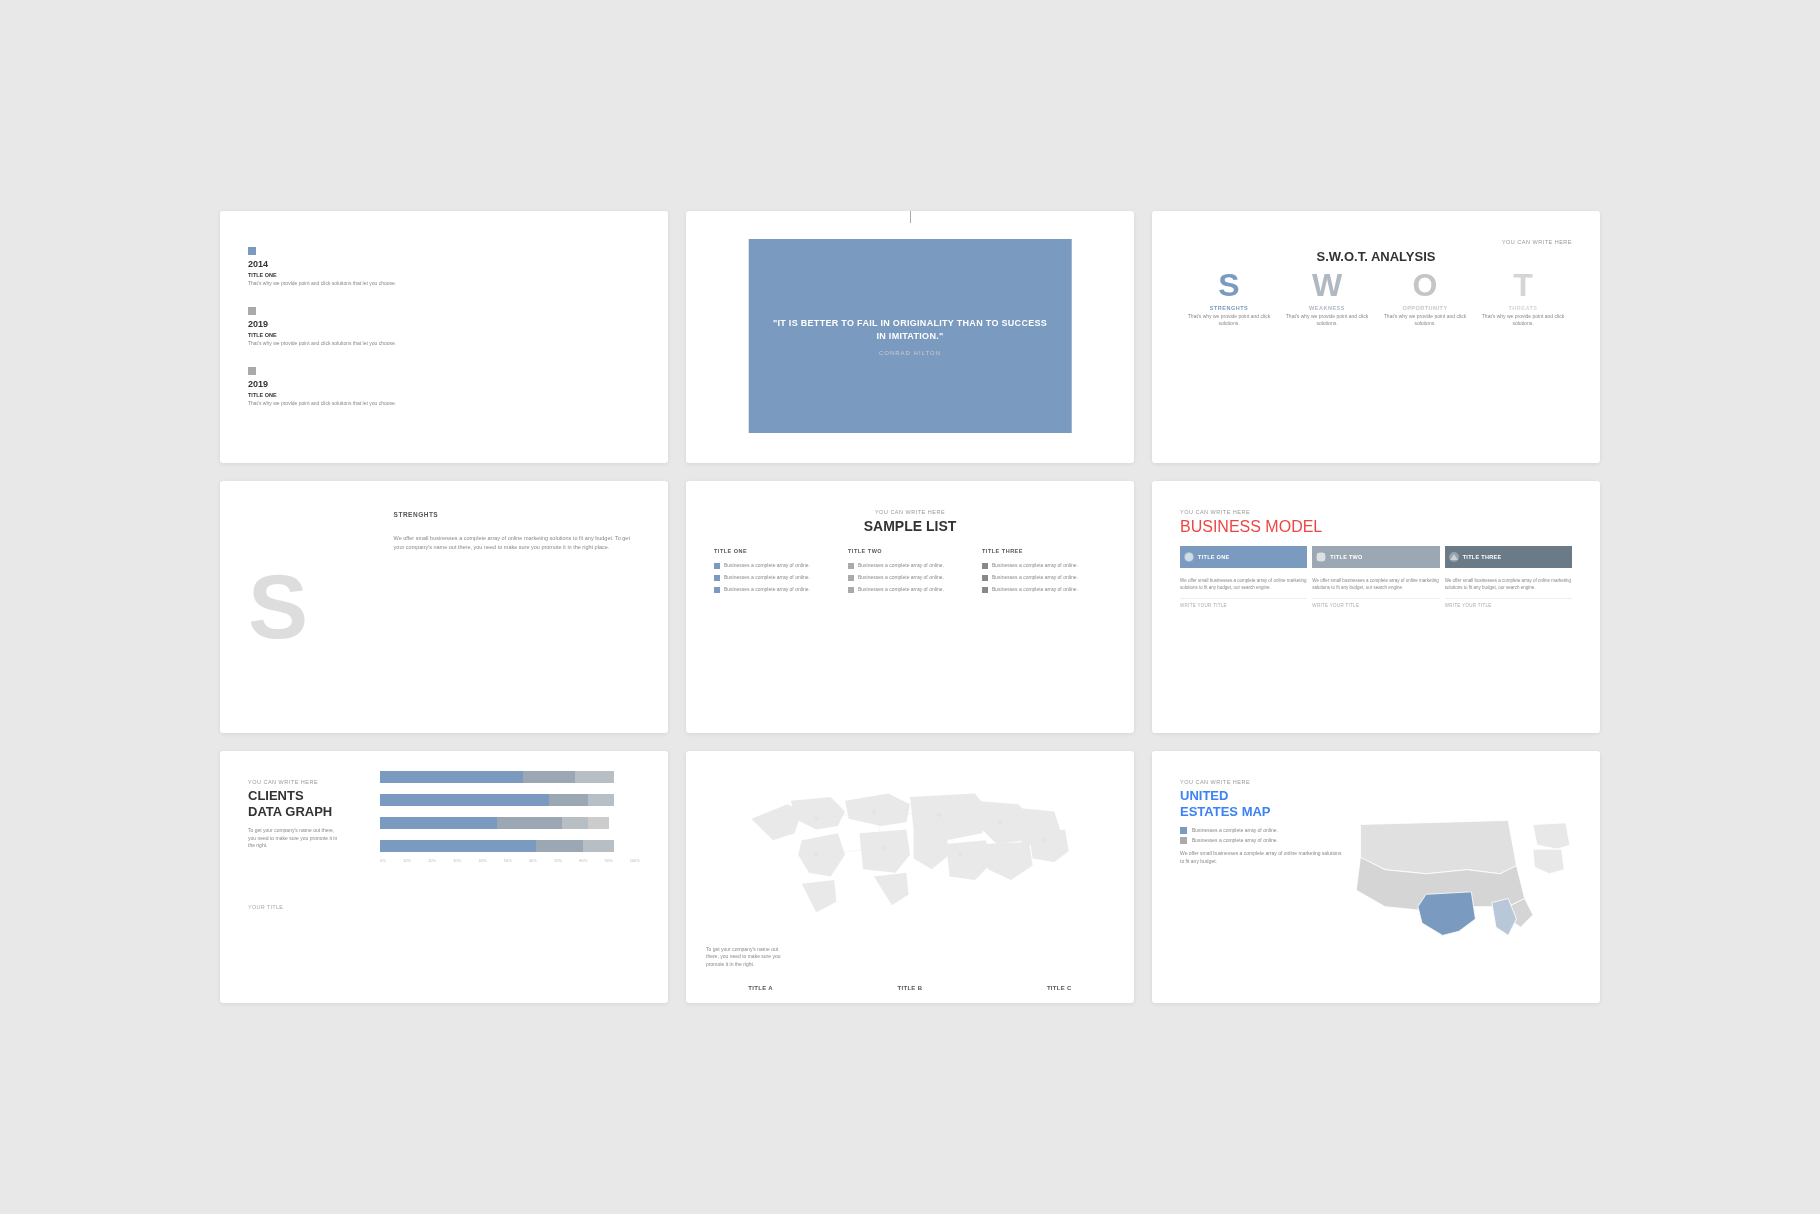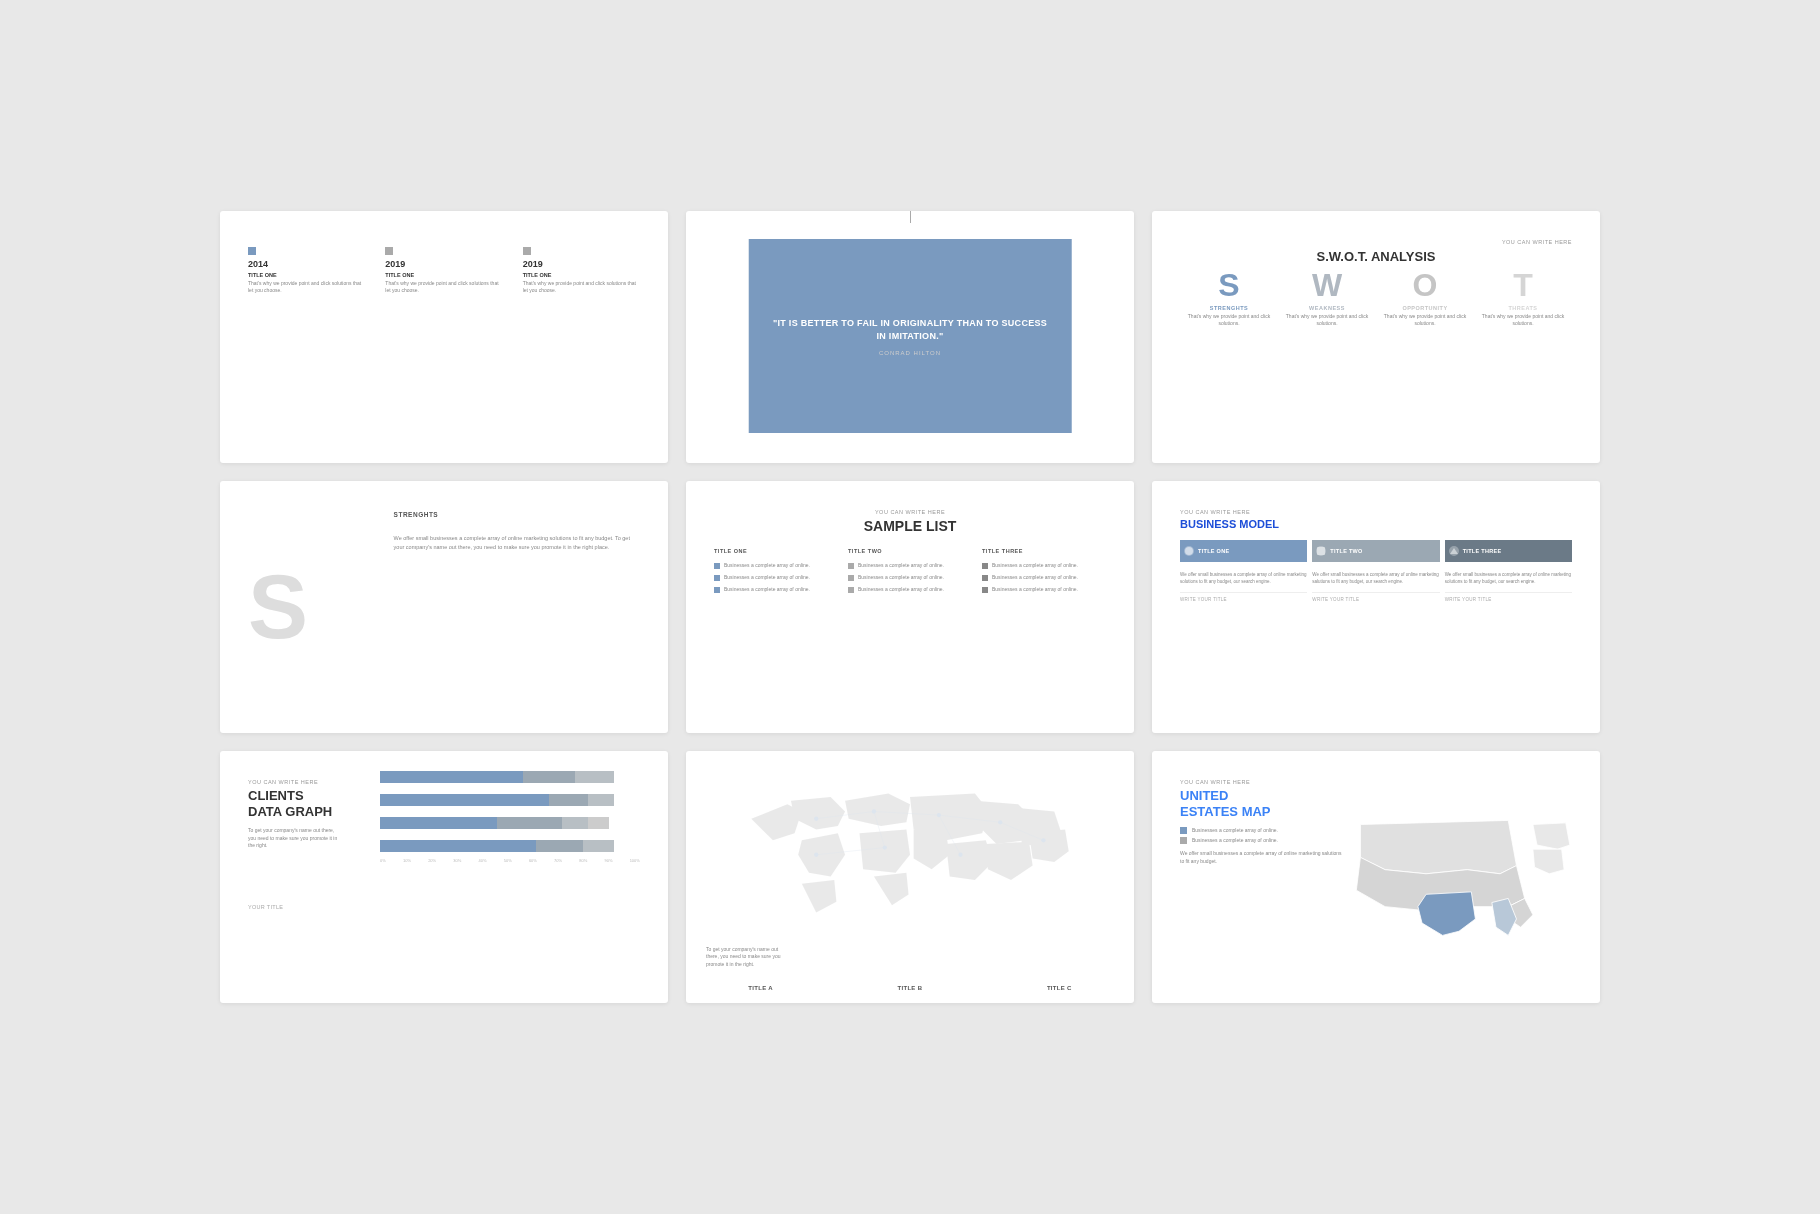--- a/index.html
+++ b/index.html
@@ -54,20 +54,21 @@
     }
     .slide-1 .header-row {
       display: flex;
       gap: 16px;
       margin-bottom: 10px;
     }
     .slide-1 .timeline {
       display: flex;
       gap: 20px;
       margin-top: 8px;
+      flex-direction: column;
     }
     .slide-1 .timeline-item {}
     .slide-1 .timeline-dot {
       width: 8px;
       height: 8px;
       margin-bottom: 4px;
     }
     .slide-1 .year {
       font-size: 9px;
       font-weight: 700;
@@ -285,23 +286,23 @@
 
     
     .slide-6 .eyebrow {
       font-size: 5.5px;
       color: #999;
       text-transform: uppercase;
       letter-spacing: 0.5px;
       margin-bottom: 3px;
     }
     .slide-6 .title {
-      font-size: 11px;
-      font-weight: 700;
-      color: #1d4ed8;
+      font-size: 16px;
+      font-weight: 400;
+      color: #ef4444;
       text-transform: uppercase;
       margin-bottom: 10px;
     }
     .slide-6 .tabs {
       display: flex;
       gap: 5px;
       margin-bottom: 10px;
     }
     .slide-6 .tab {
       flex: 1;

